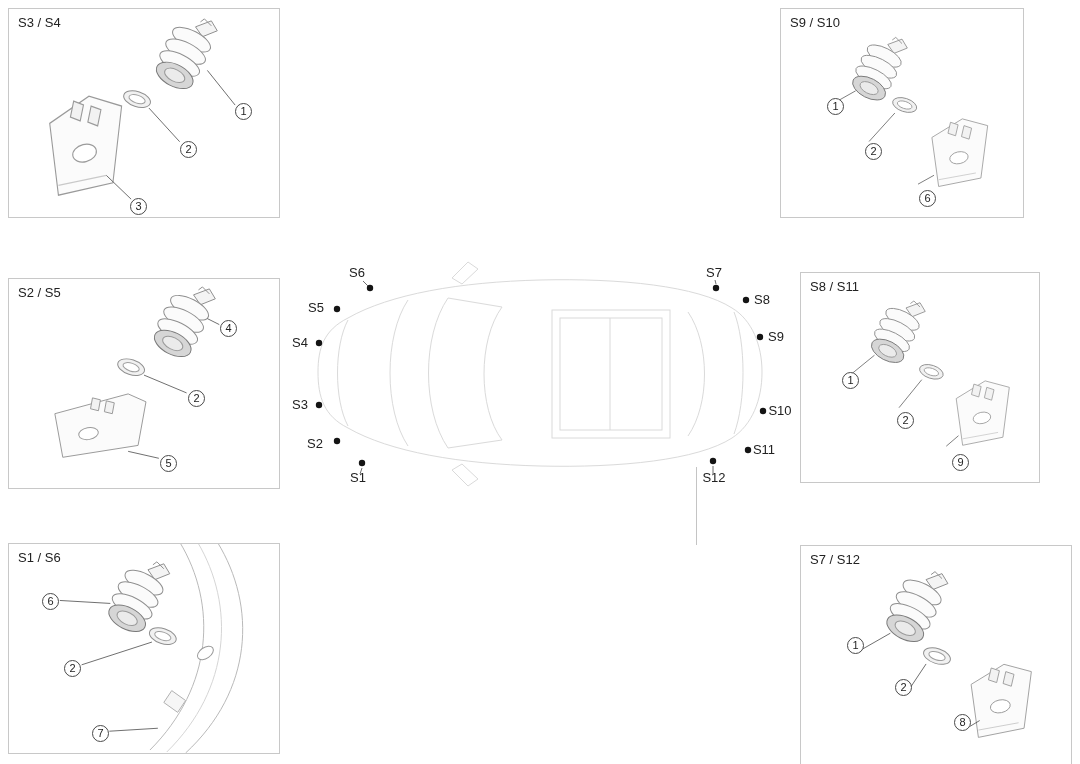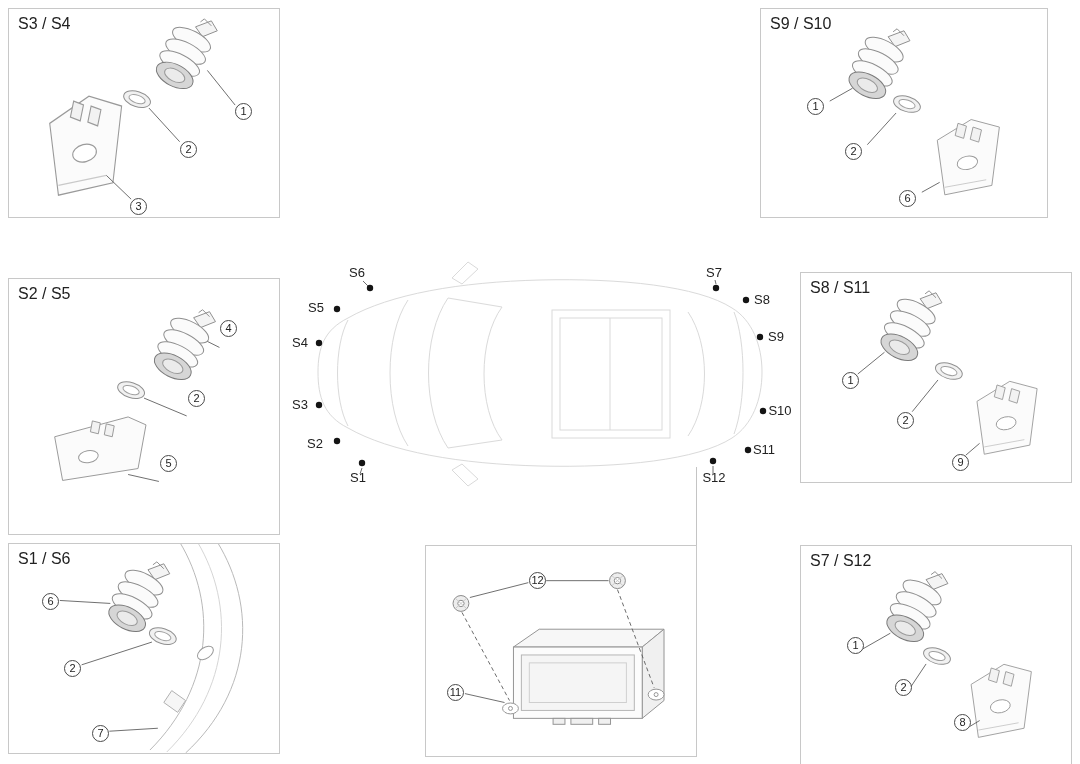--- a/index.html
+++ b/index.html
@@ -1,20 +1,20 @@
 <!DOCTYPE html>
 <html><head>
 <meta charset="utf-8">
 <style>
   * { margin:0; padding:0; box-sizing:border-box; }
   html,body { background:#fff; }
   body { font-family:"Liberation Sans", sans-serif; }
   .stage { position:relative; width:1080px; height:764px; background:#fff; overflow:hidden; }
   .panel { position:absolute; border:1px solid #c8c8c8; background:#fff; }
-  .panel-label { position:absolute; top:6px; left:9px; font-size:16px; color:#222; }
+  .panel-label { position:absolute; top:6px; left:9px; font-size:13px; color:#222; }
   .art { position:absolute; left:0; top:0; width:100%; height:100%; }
   .callout {
     position:absolute; width:17px; height:17px; border:1px solid #4a4a4a; border-radius:50%;
     background:#fff; font-size:11px; color:#222; display:flex; align-items:center; justify-content:center;
     line-height:1;
   }
   .carwrap { position:absolute; left:290px; top:250px; width:510px; height:258px; }
   .vline { position:absolute; left:696px; top:467px; width:1px; height:78px; background:#c4c4c4; }
   .ld  { stroke:#4a4a4a; stroke-width:0.8; fill:none; }
   .ldd { stroke:#5a5a5a; stroke-width:0.9; fill:none; stroke-dasharray:4 3; }
@@ -94,55 +94,55 @@
         <line class="ld" x1="141" y1="100" x2="172" y2="134"></line>
         <line class="ld" x1="98" y1="168" x2="123" y2="192"></line>
       </g>
     </svg>
     <span class="panel-label">S3 / S4</span>
     <div class="callout" style="left:226px;top:94px">1</div>
     <div class="callout" style="left:171px;top:132px">2</div>
     <div class="callout" style="left:121px;top:189px">3</div>
   </section>
 
-  <section class="panel" style="left:760px;top:8px;width:288px;height:210px">
+  <section class="panel" style="left:780px;top:8px;width:244px;height:210px">
     <svg class="art" viewBox="0 0 272 210">
       <use href="#g-sensor" transform="translate(72,20)"></use>
       <use href="#g-ring" transform="translate(122,85)"></use>
       <use href="#g-bracket" transform="translate(162,104) scale(0.95)"></use>
       <g>
         <line class="ld" x1="84" y1="80" x2="61" y2="93"></line>
         <line class="ld" x1="128" y1="105" x2="99" y2="137"></line>
         <line class="ld" x1="172" y1="175" x2="154" y2="185"></line>
       </g>
     </svg>
     <span class="panel-label">S9 / S10</span>
     <div class="callout" style="left:46px;top:89px">1</div>
     <div class="callout" style="left:84px;top:134px">2</div>
     <div class="callout" style="left:138px;top:181px">6</div>
   </section>
 
-  <section class="panel" style="left:8px;top:278px;width:272px;height:257px">
+  <section class="panel" style="left:8px;top:278px;width:272px;height:211px">
     <svg class="art" viewBox="0 0 272 211">
       <use href="#g-sensor" transform="translate(138,8)"></use>
       <use href="#g-ring" transform="translate(106,78)"></use>
       <use href="#g-plate" transform="translate(42,112)"></use>
       <g>
         <line class="ld" x1="200" y1="40" x2="212" y2="46"></line>
         <line class="ld" x1="136" y1="97" x2="179" y2="115"></line>
         <line class="ld" x1="120" y1="174" x2="151" y2="181"></line>
       </g>
     </svg>
     <span class="panel-label">S2 / S5</span>
     <div class="callout" style="left:211px;top:41px">4</div>
     <div class="callout" style="left:179px;top:111px">2</div>
     <div class="callout" style="left:151px;top:176px">5</div>
   </section>
 
-  <section class="panel" style="left:800px;top:272px;width:272px;height:211px">
+  <section class="panel" style="left:800px;top:272px;width:240px;height:211px">
     <svg class="art" viewBox="0 0 272 211">
       <use href="#g-sensor" transform="translate(72,18)"></use>
       <use href="#g-ring" transform="translate(132,88)"></use>
       <use href="#g-bracket" transform="translate(170,102) scale(0.92)"></use>
       <g>
         <line class="ld" x1="84" y1="80" x2="57" y2="102"></line>
         <line class="ld" x1="138" y1="108" x2="112" y2="140"></line>
         <line class="ld" x1="180" y1="172" x2="166" y2="184"></line>
       </g>
     </svg>
@@ -162,39 +162,20 @@
         <line class="ld" x1="144" y1="99" x2="73" y2="122"></line>
         <line class="ld" x1="101" y1="189" x2="150" y2="186"></line>
       </g>
     </svg>
     <span class="panel-label">S1 / S6</span>
     <div class="callout" style="left:33px;top:49px">6</div>
     <div class="callout" style="left:55px;top:116px">2</div>
     <div class="callout" style="left:83px;top:181px">7</div>
   </section>
 
-  <section class="panel" style="left:425px;top:545px;width:272px;height:212px">
-    <svg class="art" viewBox="0 0 272 212">
-      <use href="#g-module" transform="translate(80,80)"></use>
-      <use href="#g-grommet" transform="translate(25,48)"></use>
-      <use href="#g-grommet" transform="translate(183,25)"></use>
-      <g>
-        <line class="ldd" x1="36" y1="67" x2="84" y2="156"></line>
-        <line class="ldd" x1="193" y1="44" x2="230" y2="143"></line>
-      </g>
-      <g>
-        <line class="ld" x1="103" y1="37" x2="44" y2="52"></line>
-        <line class="ld" x1="121" y1="35" x2="184" y2="35"></line>
-        <line class="ld" x1="39" y1="149" x2="79" y2="158"></line>
-      </g>
-    </svg>
-    <span class="panel-label"></span>
-    <div class="callout" style="left:103px;top:26px">12</div>
-    <div class="callout" style="left:21px;top:138px">11</div>
-  </section>
 
   <section class="panel" style="left:800px;top:545px;width:272px;height:227px">
     <svg class="art" viewBox="0 0 272 211">
       <use href="#g-sensor" transform="translate(78,18)"></use>
       <use href="#g-ring" transform="translate(120,92)"></use>
       <use href="#g-bracket" transform="translate(164,104) scale(0.92)"></use>
       <g>
         <line class="ld" x1="90" y1="80" x2="62" y2="96"></line>
         <line class="ld" x1="126" y1="111" x2="110" y2="135"></line>
         <line class="ld" x1="180" y1="168" x2="170" y2="174"></line>

